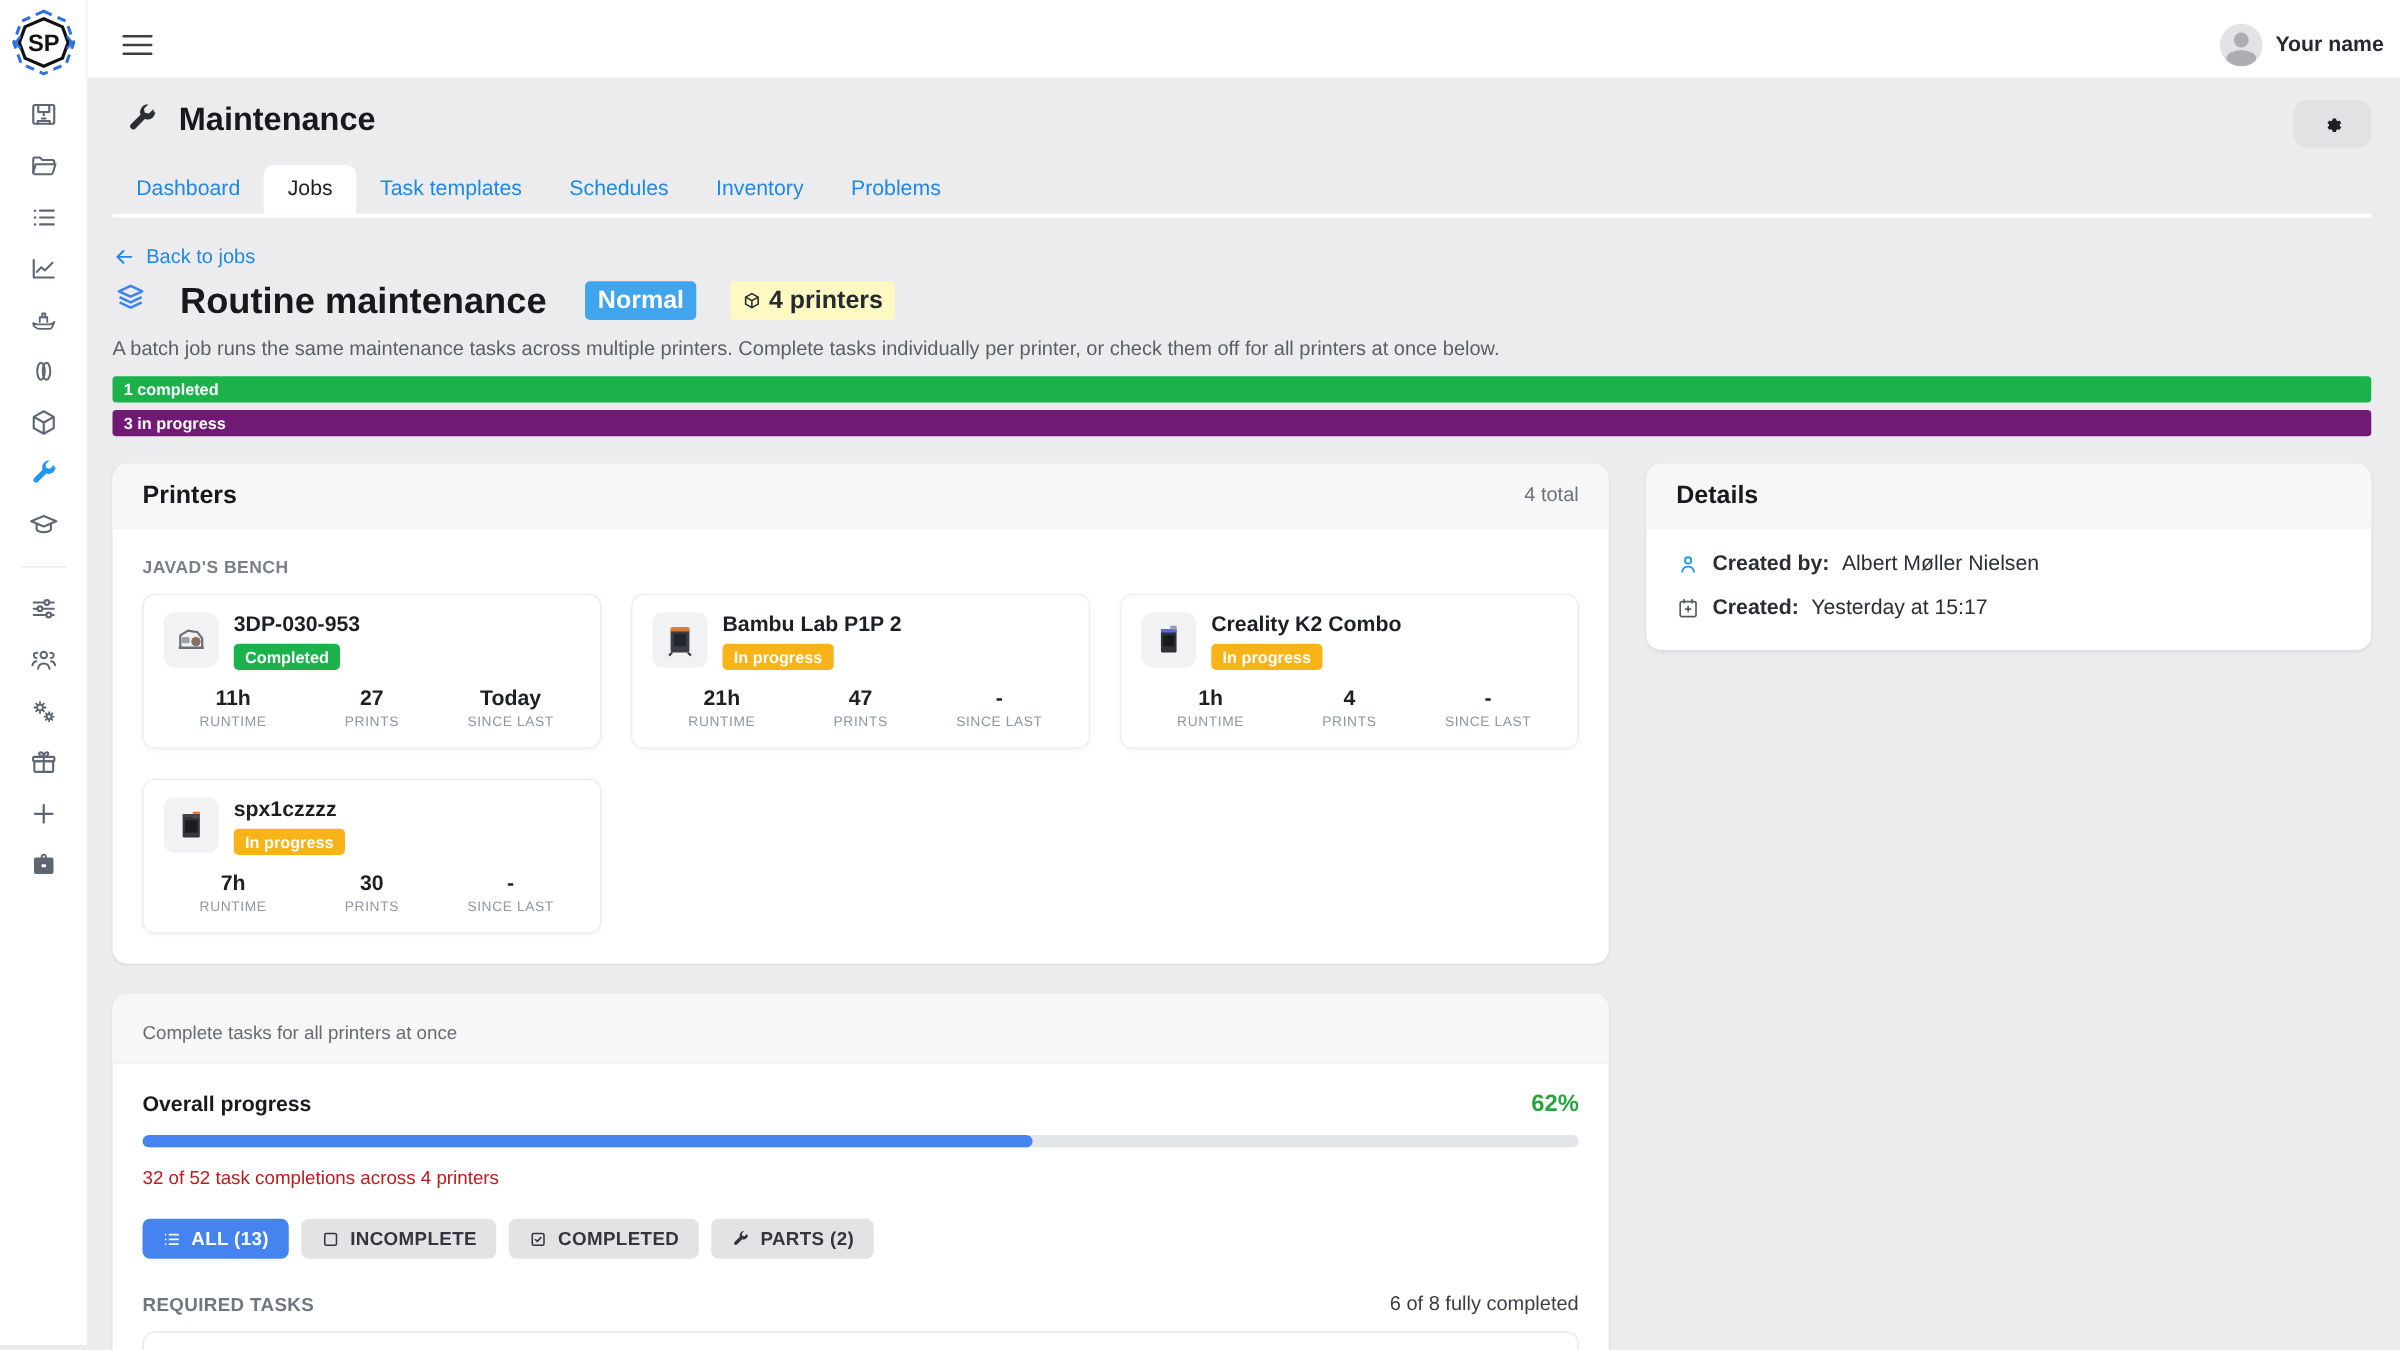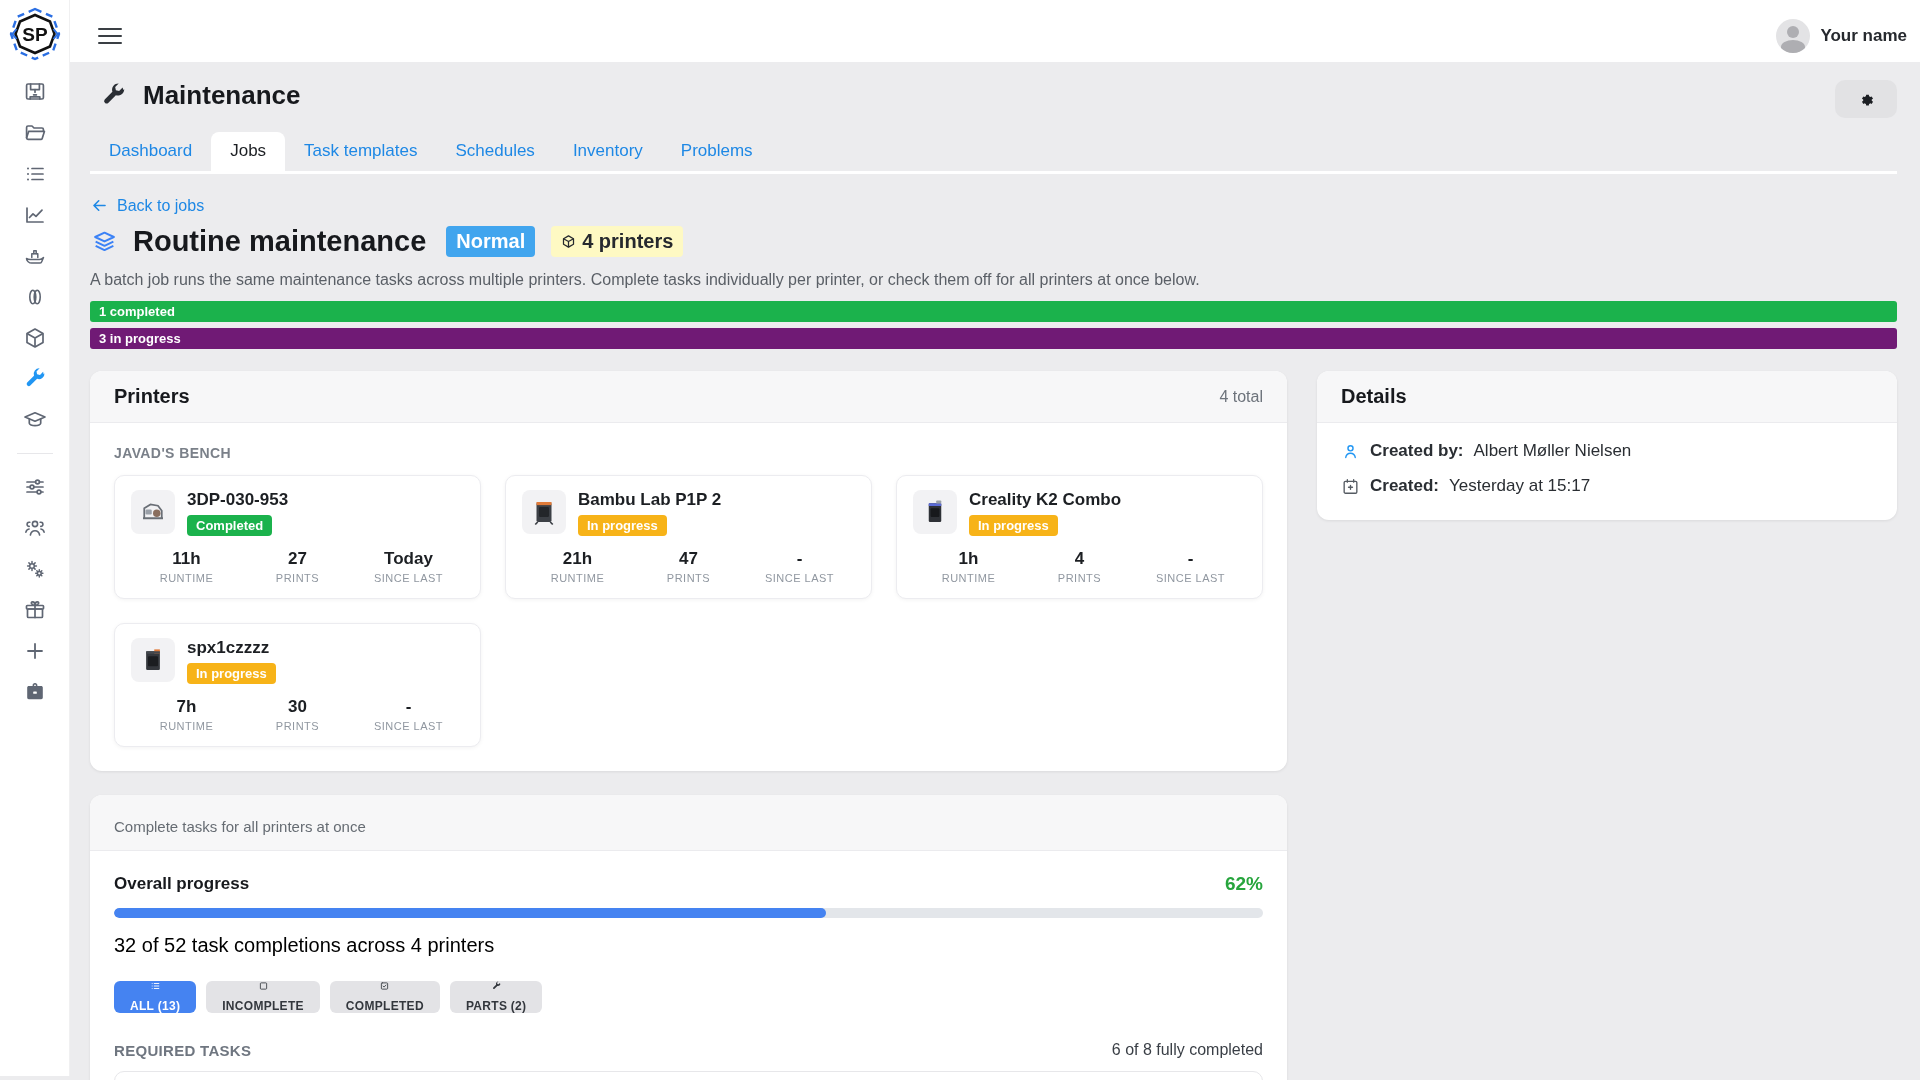--- a/index.html
+++ b/index.html
@@ -38,21 +38,21 @@
   .gear-btn { margin-left:auto; width:62px; height:38px; border:none; border-radius:10px;
               background:#e2e2e4; display:flex; align-items:center; justify-content:center; cursor:pointer; }
 
   .tabs { display:flex; margin-top:14px; border-bottom:3px solid #fff; padding-left:0; }
   .tab { padding:9px 19px 10px; font-size:17px; color:#1e88e5; cursor:pointer; }
   .tab.active { background:#fff; color:#1c1f23; border-radius:8px 8px 0 0; }
 
   .back-link { display:flex; align-items:center; gap:8px; margin-top:22px; color:#1e88e5;
                font-size:16px; cursor:pointer; width:max-content; }
 
-  .job-title-row { display:flex; align-items:center; gap:16px; margin-top:10px; margin-left:2px; }
+  .job-title-row { display:flex; align-items:flex-start; gap:27px; margin-top:10px; margin-left:2px; }
   .job-title { font-size:29px; font-weight:bold; color:#17191d; margin-right:4px; }
   .badge { display:inline-flex; align-items:center; gap:6px; border-radius:4px;
            font-size:20px; font-weight:bold; padding:4px 10px; }
   .badge.blue { background:#41a5ee; color:#fff; }
   .badge.gray { background:#fef9c3; color:#26292e; }
 
   .job-desc { margin-top:13px; font-size:16px; color:#5a5f66; }
   .pill-row { margin-top:12px; display:flex; gap:6px;flex-direction:column; }
   .pill { border-radius:3px; color:#fff; font-size:13px; font-weight:bold; padding:3px 9px; }
   .pill.green { background:#1bb24c; }
@@ -93,26 +93,26 @@
 
   .checklist-card { margin-top:24px; }
   .checklist-h { display:block; padding:16px 24px 15px; }
   .checklist-sub { margin-top:7px; font-size:15px; color:#666c73; }
   .checklist-body { padding:22px 24px 24px; }
   .progress-row { display:flex; align-items:center; }
   .progress-label { font-size:17px; font-weight:bold; color:#17191d; }
   .progress-pct { margin-left:auto; font-size:19px; font-weight:bold; color:#27a53d; }
   .progress-track { margin-top:13px; height:10px; border-radius:6px; background:#e3e6ea; overflow:hidden; }
   .progress-fill { height:100%; border-radius:6px; background:#4583f1; }
-  .progress-caption { margin-top:16px; font-size:20px; color:#000000; }
+  .progress-caption { margin-top:16px; font-size:15px; color:#b91c1c; }
 
   .filter-row { margin-top:24px; display:flex; gap:10px; }
   .filter-btn { height:32px; border:none; border-radius:6px; background:#e3e3e6; color:#33373d;
-                font-family:inherit; font-size:12px; font-weight:bold; letter-spacing:.3px;
-                padding:0 16px; display:flex; align-items:center; gap:8px; cursor:pointer;flex-direction:column; }
+                font-family:inherit; font-size:15px; font-weight:bold; letter-spacing:.3px;
+                padding:0 16px; display:flex; align-items:center; gap:8px; cursor:pointer; }
   .filter-btn.active { background:#4583f1; color:#fff; }
 
   .required-row { margin-top:28px; display:flex; align-items:center; }
   .required-label { font-size:15px; font-weight:bold; color:#6f7680; letter-spacing:.3px; }
   .required-status { margin-left:auto; font-size:16px; color:#3a3f46; }
 
   .task-card { margin-top:12px; border:1px solid #e7e7ea; border-radius:10px; padding:14px 20px 18px; cursor:pointer; }
 
   svg.ic { display:block; }
 </style>

